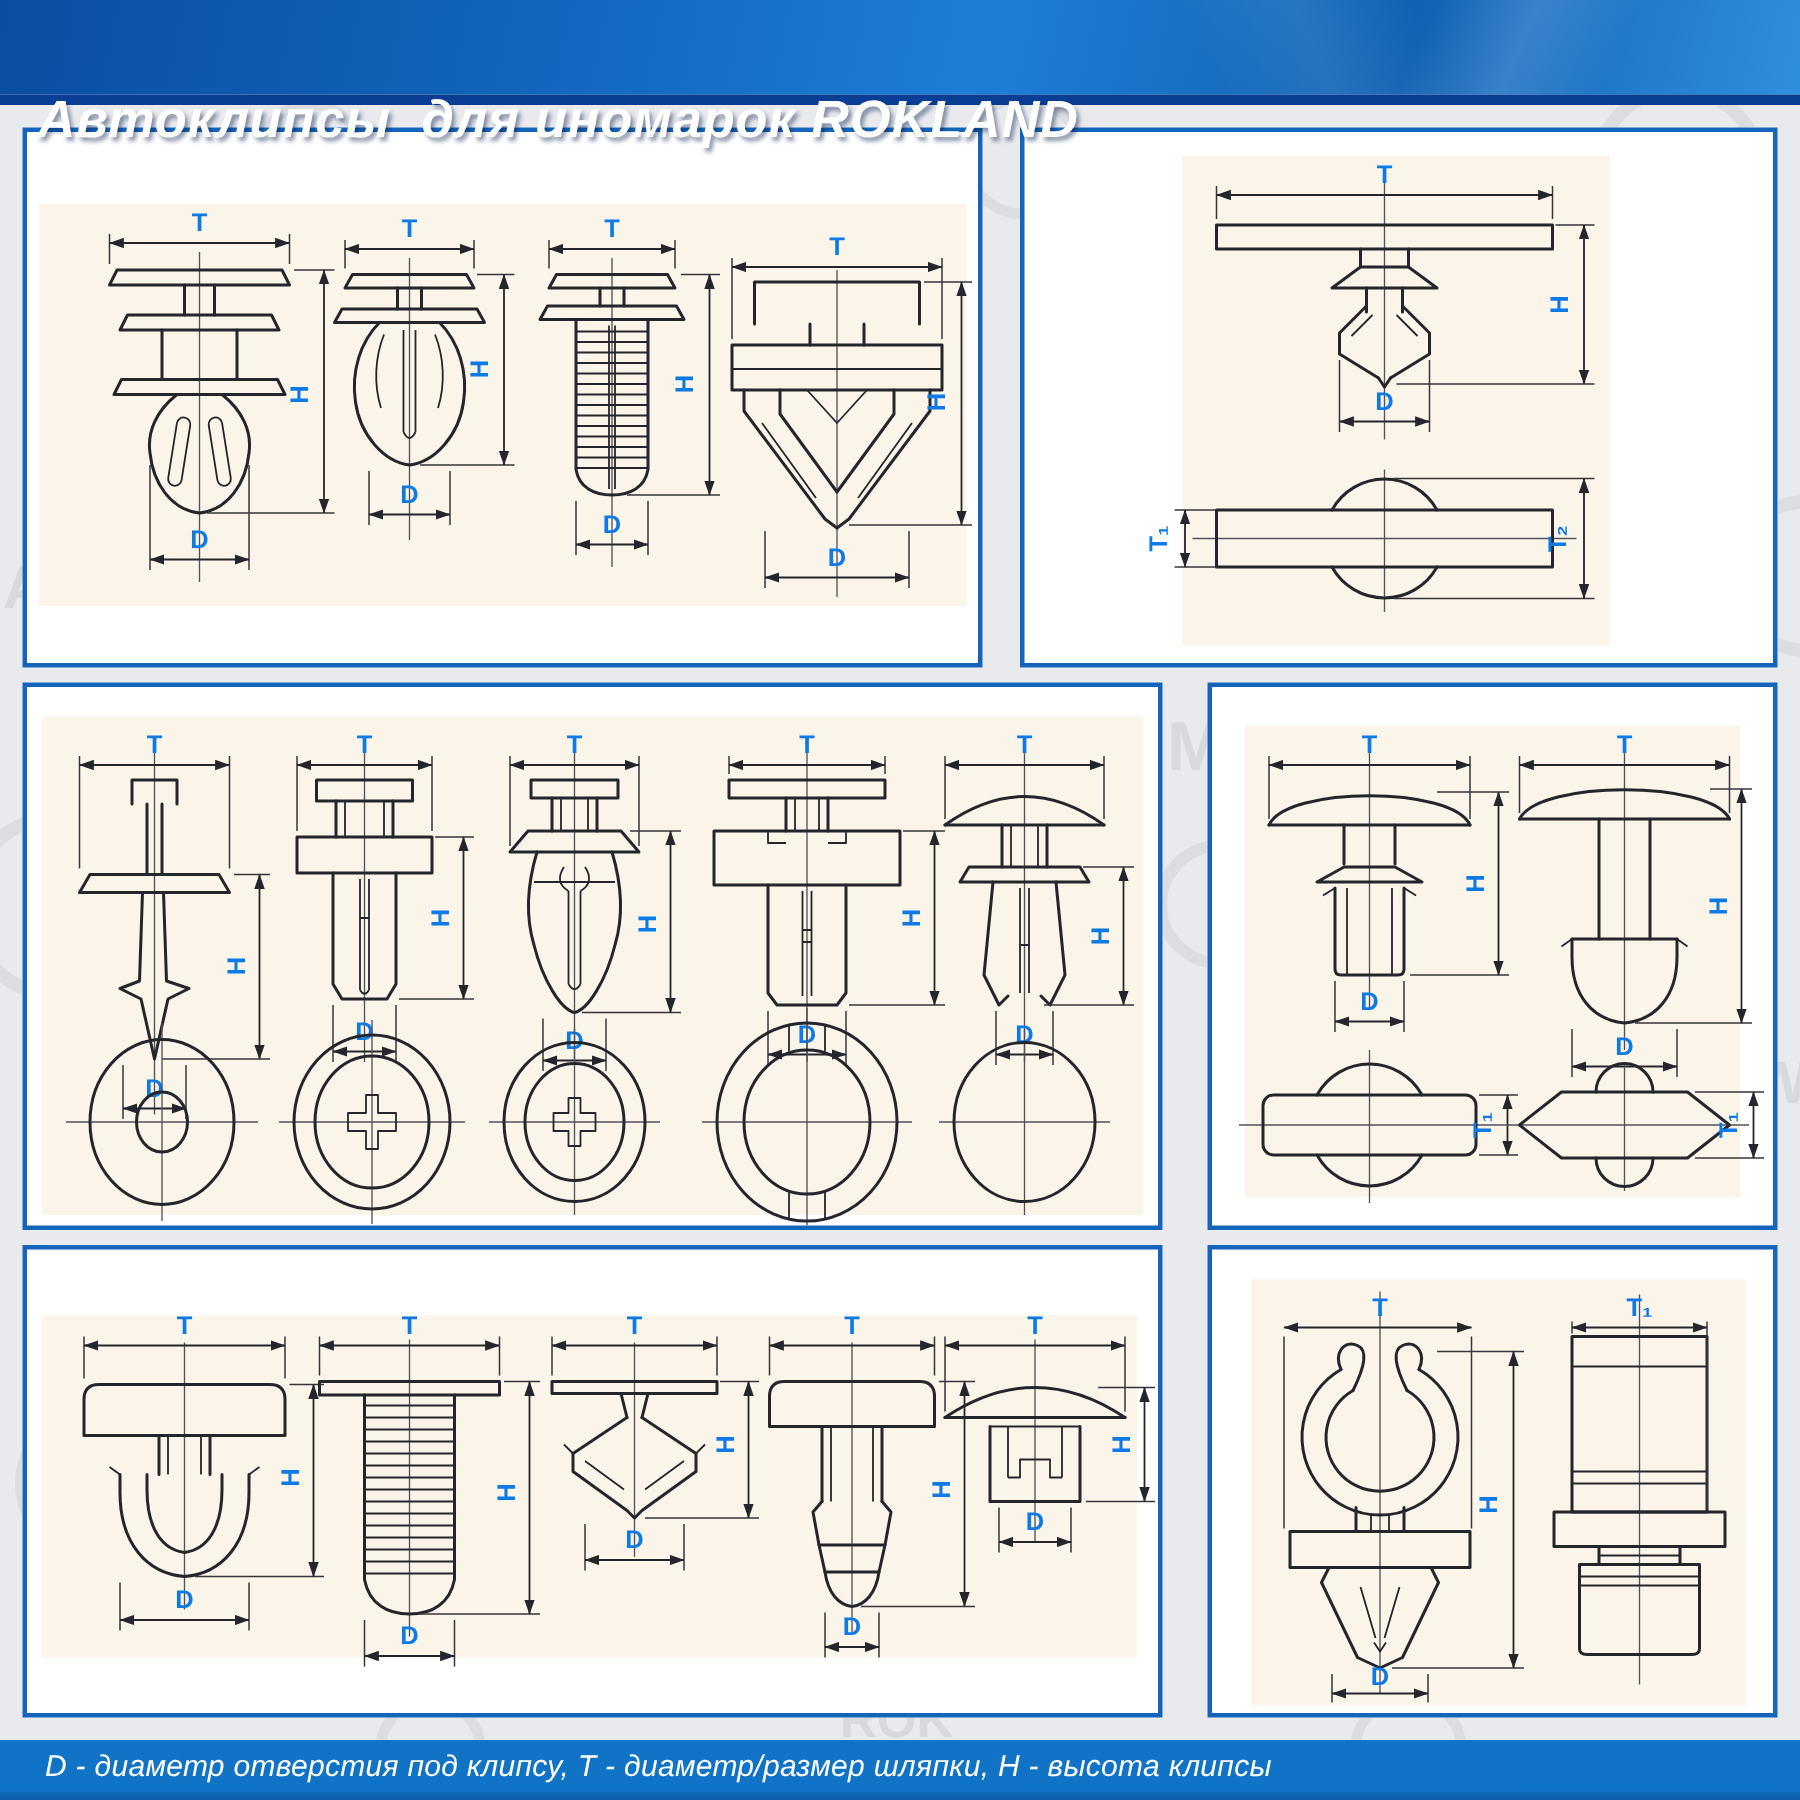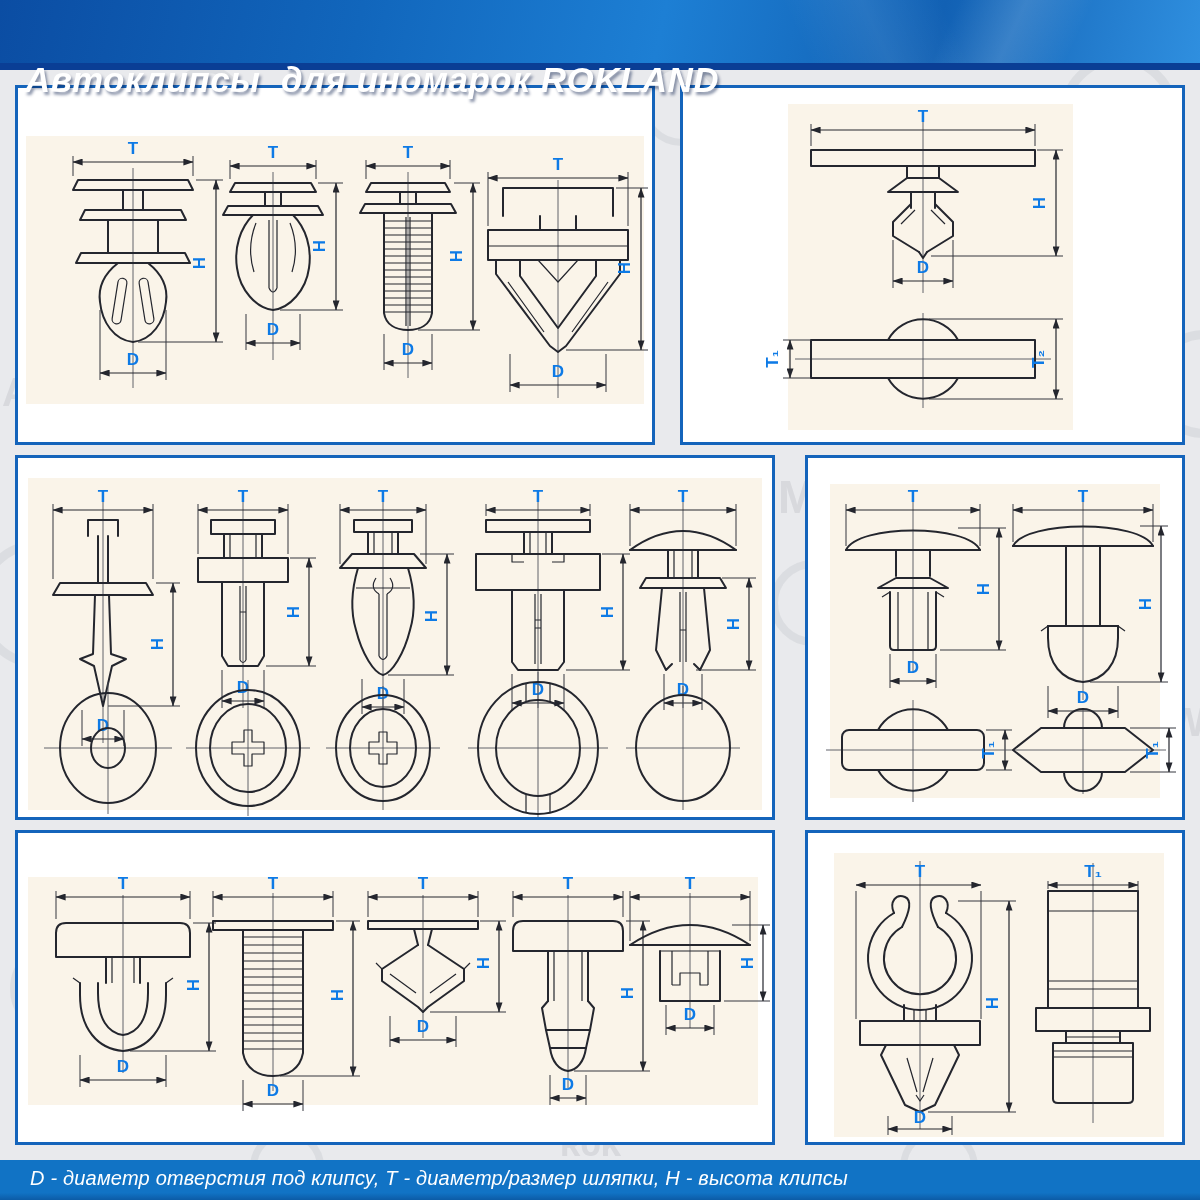--- a/index.html
+++ b/index.html
@@ -58,21 +58,21 @@
 <div class="wm" style="left:170px;top:66px;width:60px;height:60px;border-width:7px;"></div>
 <div class="wm" style="left:640px;top:62px;width:70px;height:70px;border-width:7px;"></div>
 <div class="wm" style="left:1060px;top:55px;width:100px;height:100px;"></div>
 <div class="wm" style="left:1150px;top:330px;width:90px;height:90px;"></div>
 <div class="wm" style="left:770px;top:560px;width:70px;height:70px;border-width:8px;"></div>
 <div class="wm" style="left:250px;top:1130px;width:60px;height:60px;border-width:7px;"></div>
 <div class="wm" style="left:900px;top:1128px;width:64px;height:64px;border-width:7px;"></div>
 <div class="wmt" style="left:778px;top:470px;font-size:46px;">M</div>
 <div class="wmt" style="left:2px;top:370px;font-size:40px;">AN</div>
 <div class="wmt" style="left:1168px;top:700px;font-size:40px;">W</div>
-<div class="wmt" style="left:560px;top:1128px;font-size:34px;font-family:Liberation Mono, monospace;">ROK</div>
+<div class="wmt" style="left:560px;top:1128px;font-size:34px;">ROK</div>
 
 <svg width="0" height="0" style="position:absolute">
   <defs>
     <marker id="arr" viewBox="0 0 10 7" refX="9.6" refY="3.5" markerWidth="10" markerHeight="7" orient="auto-start-reverse" markerUnits="userSpaceOnUse">
       <path d="M0,0 L10,3.5 L0,7 Z" fill="#24262e"></path>
     </marker>
   </defs>
 </svg>
 
 <div class="header">

